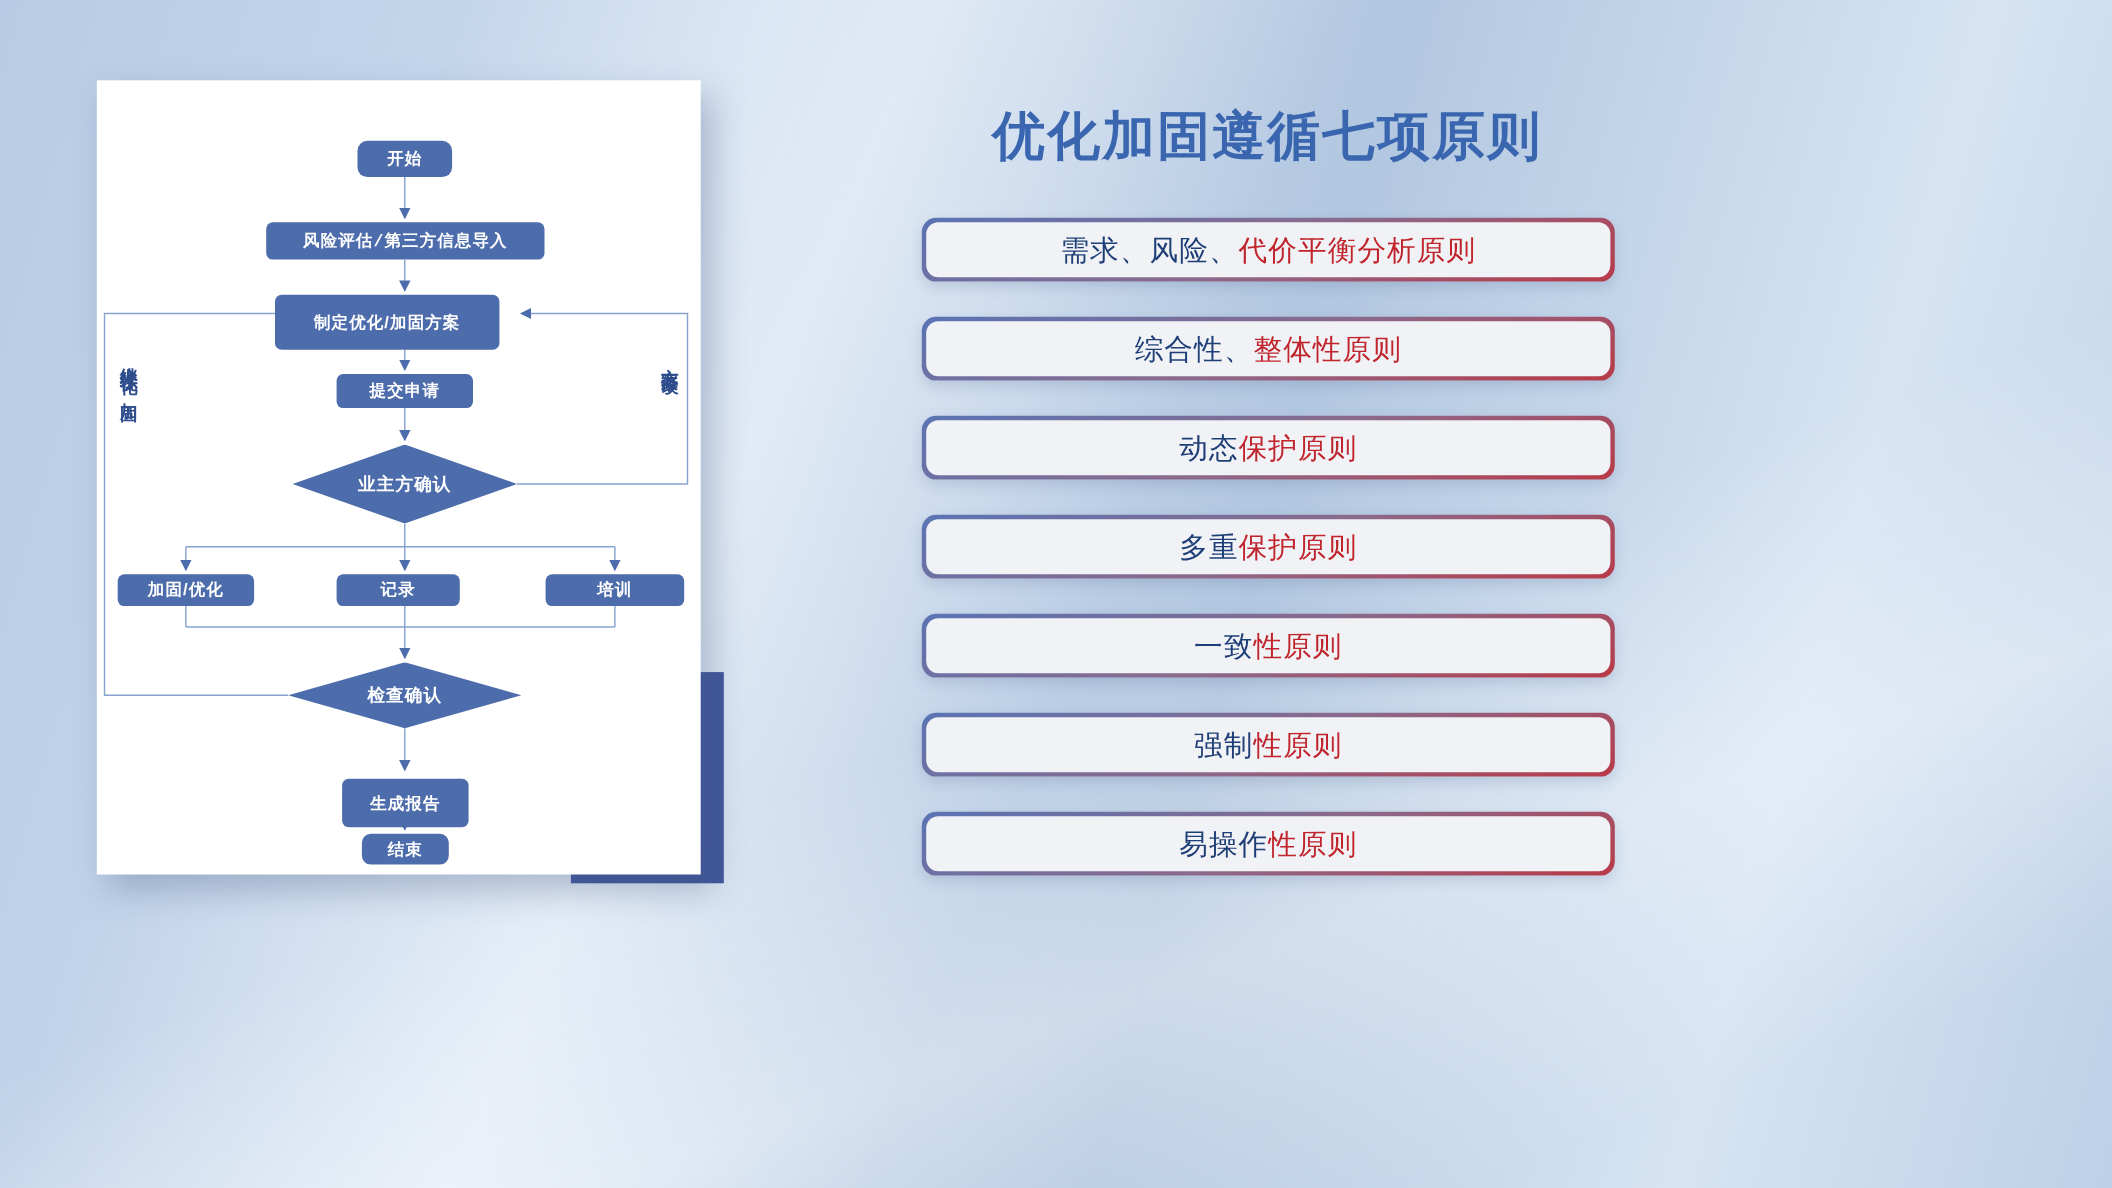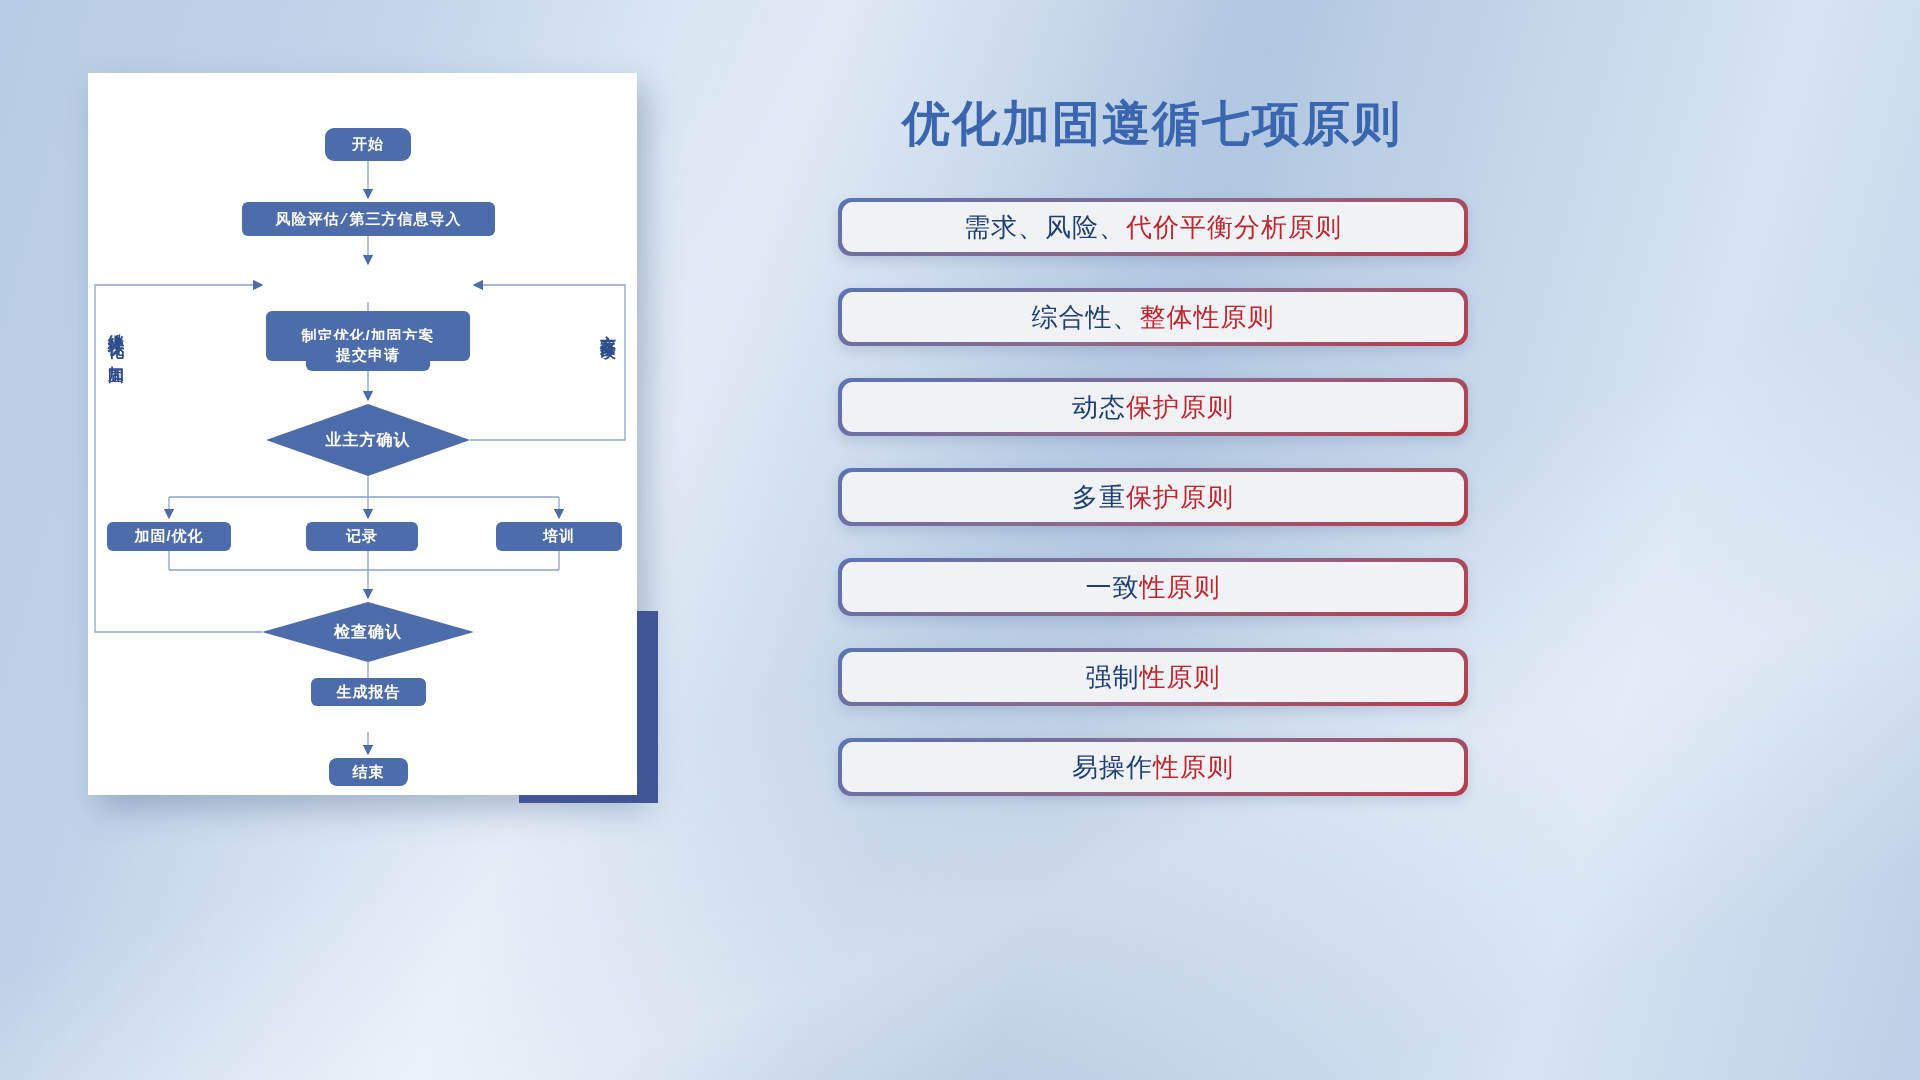--- a/index.html
+++ b/index.html
@@ -107,35 +107,35 @@
       <path d="M382 367 H537 V212 H386" marker-end="url(#arr)"></path>
 
       <path d="M174 559 H7 V212 H174" marker-end="url(#arr)"></path>
     </g>
   </svg>
 
   <div class="node" style="left:237px; top:55px; width:86px; height:33px; border-radius:9px;">开始</div>
 
   <div class="node" style="left:154px; top:129px; width:253px; height:34px;font-family:Liberation Mono, monospace;">风险评估/第三方信息导入</div>
 
-  <div class="node" style="left:178px; top:195px; width:204px; height:50px;margin-top:43px;">制定优化/加固方案</div>
+  <div class="node" style="left:162px; top:195px; width:204px; height:50px;">制定优化/加固方案</div>
 
   <div class="node" style="left:218px; top:267px; width:124px; height:31px;">提交申请</div>
 
   <div class="node diamond" style="left:178px; top:331px; width:204px; height:72px;">业主方确认</div>
 
   <div class="node" style="left:19px; top:449px; width:124px; height:29px;">加固/优化</div>
 
   <div class="node" style="left:218px; top:449px; width:112px; height:29px;">记录</div>
 
   <div class="node" style="left:408px; top:449px; width:126px; height:29px;">培训</div>
 
   <div class="node diamond" style="left:174px; top:529px; width:212px; height:60px;">检查确认</div>
 
-  <div class="node" style="left:223px; top:605px; width:115px; height:28px;">生成报告</div>
+  <div class="node" style="left:223px; top:635px; width:115px; height:44px;">生成报告</div>
 
   <div class="node" style="left:241px; top:685px; width:79px; height:28px; border-radius:8px;">结束</div>
 
   <div class="vlabel" style="left:18px; top:248px; height:150px;">继续优化/加固</div>
 
   <div class="vlabel" style="left:510px; top:248px; height:110px;">方案修改</div>
 </div>
 
 <div class="slide-title">优化加固遵循七项原则</div>
 

